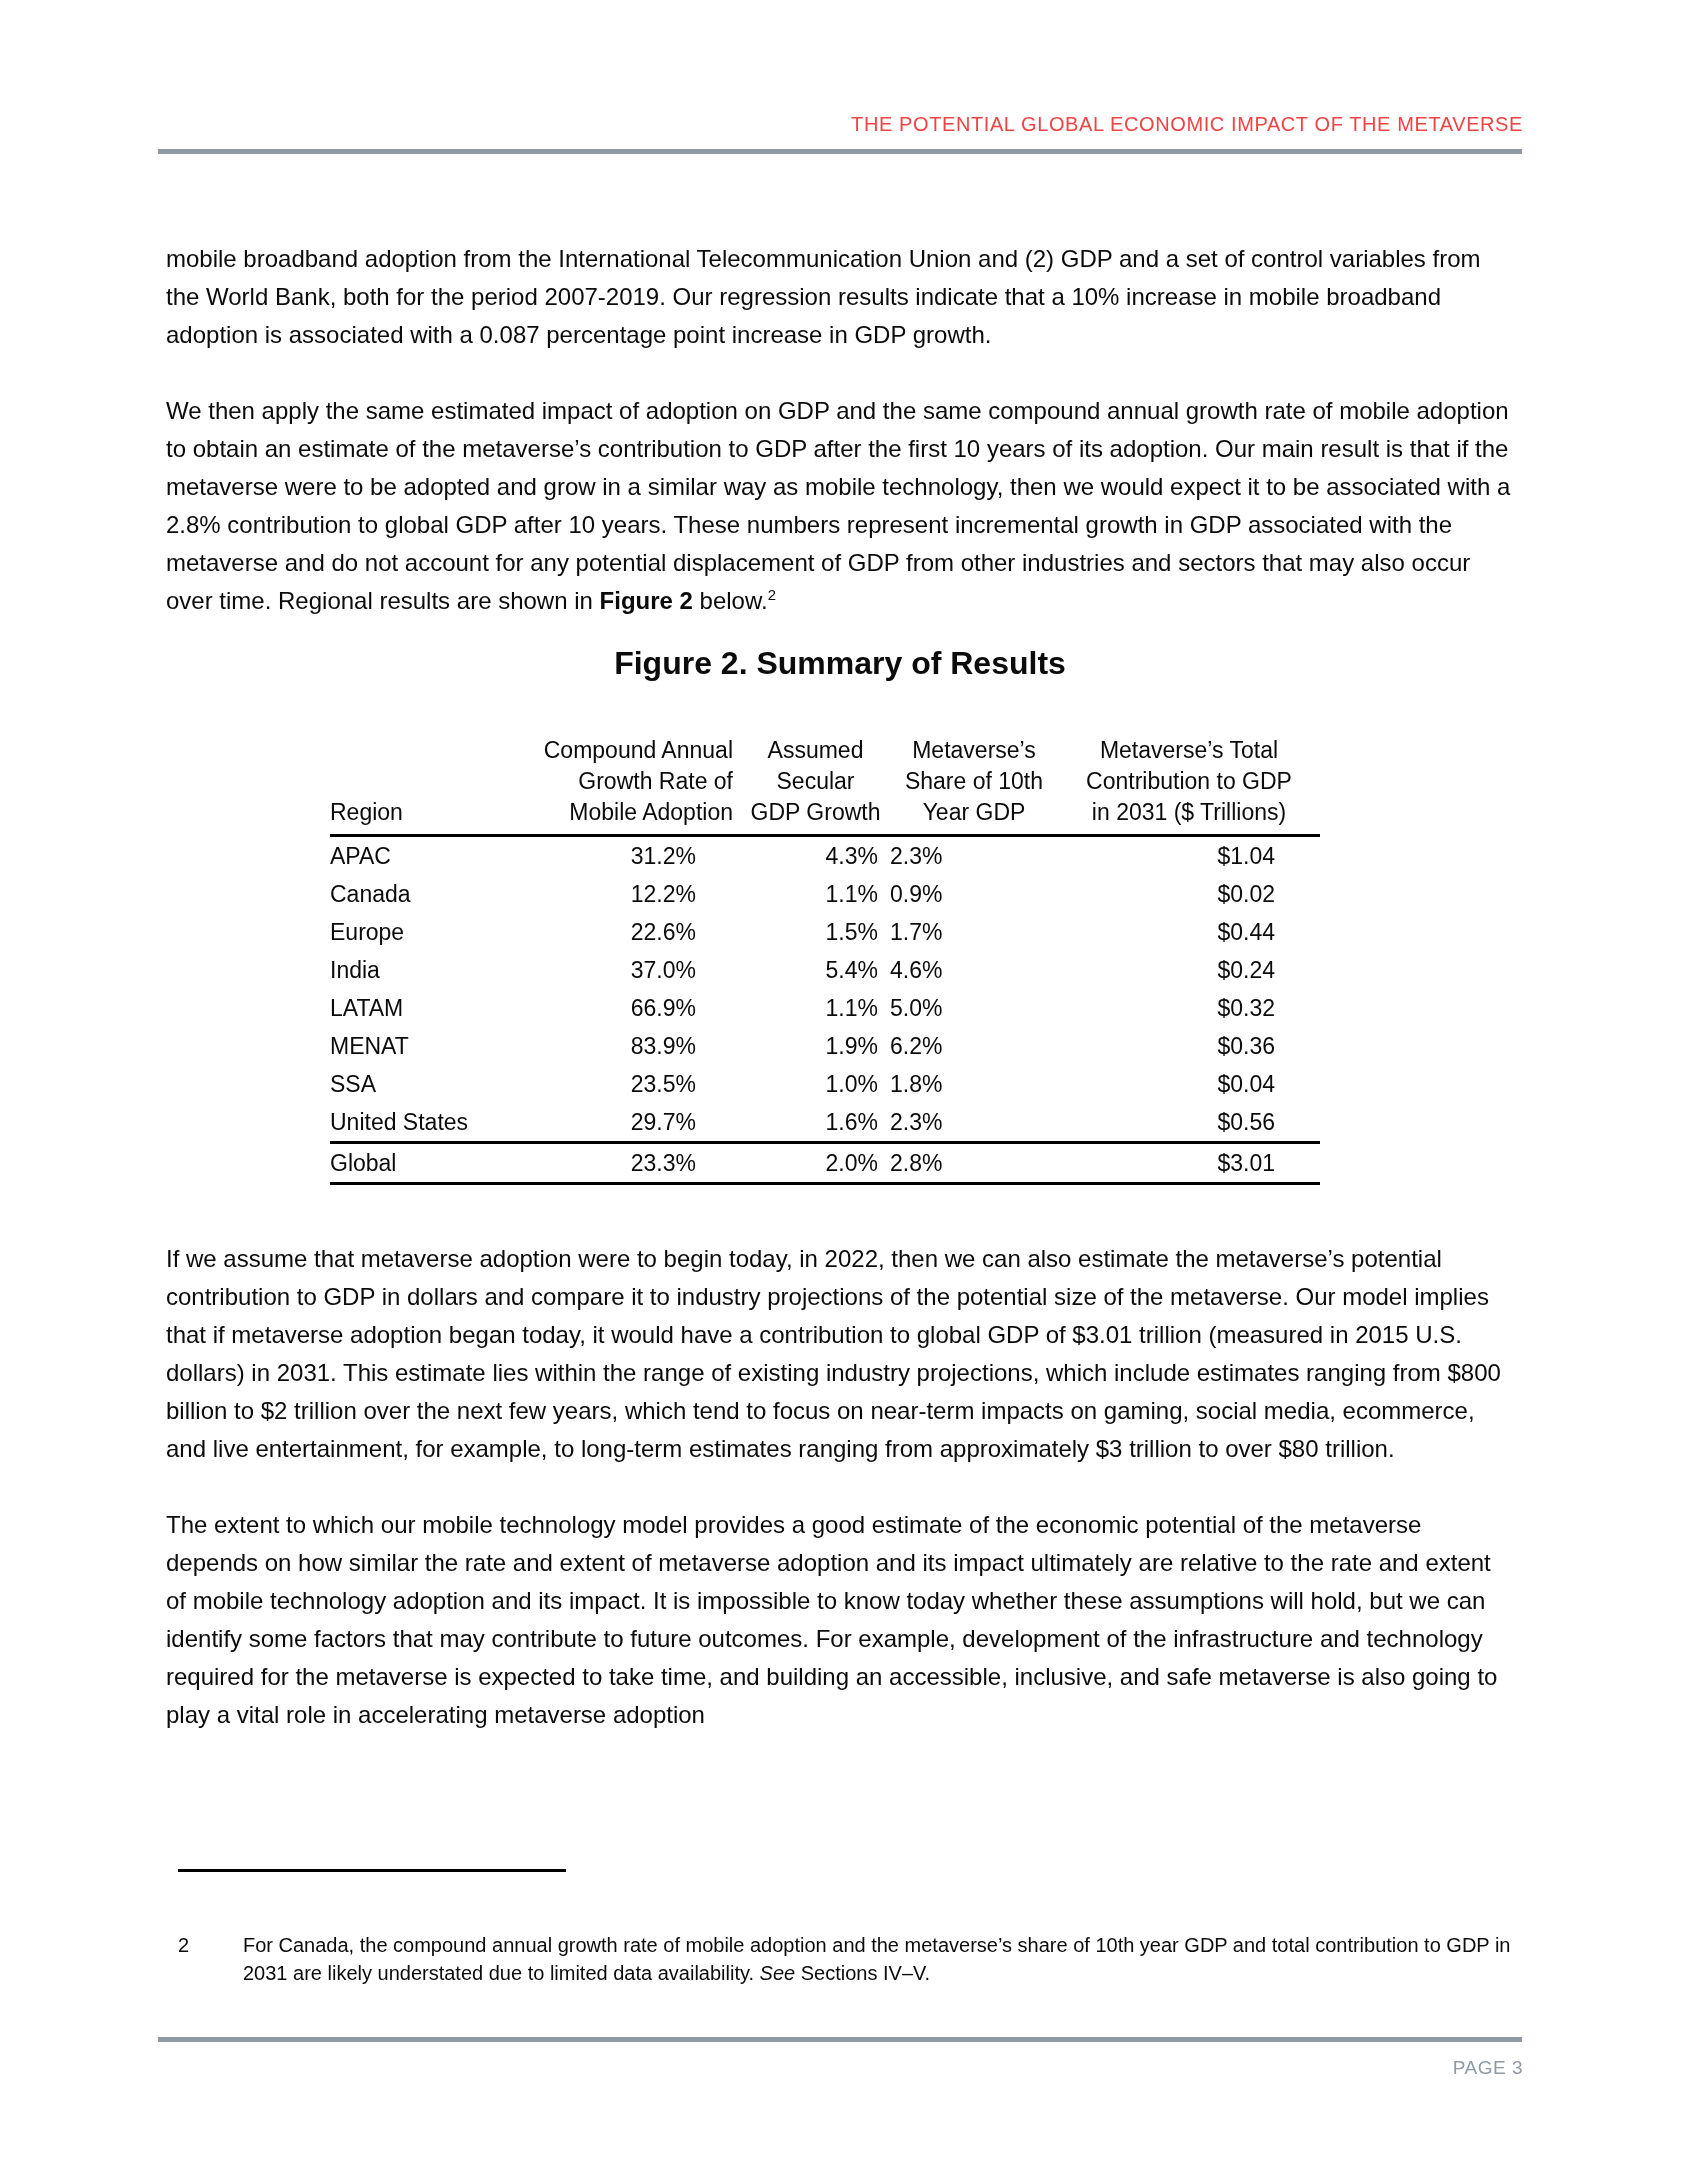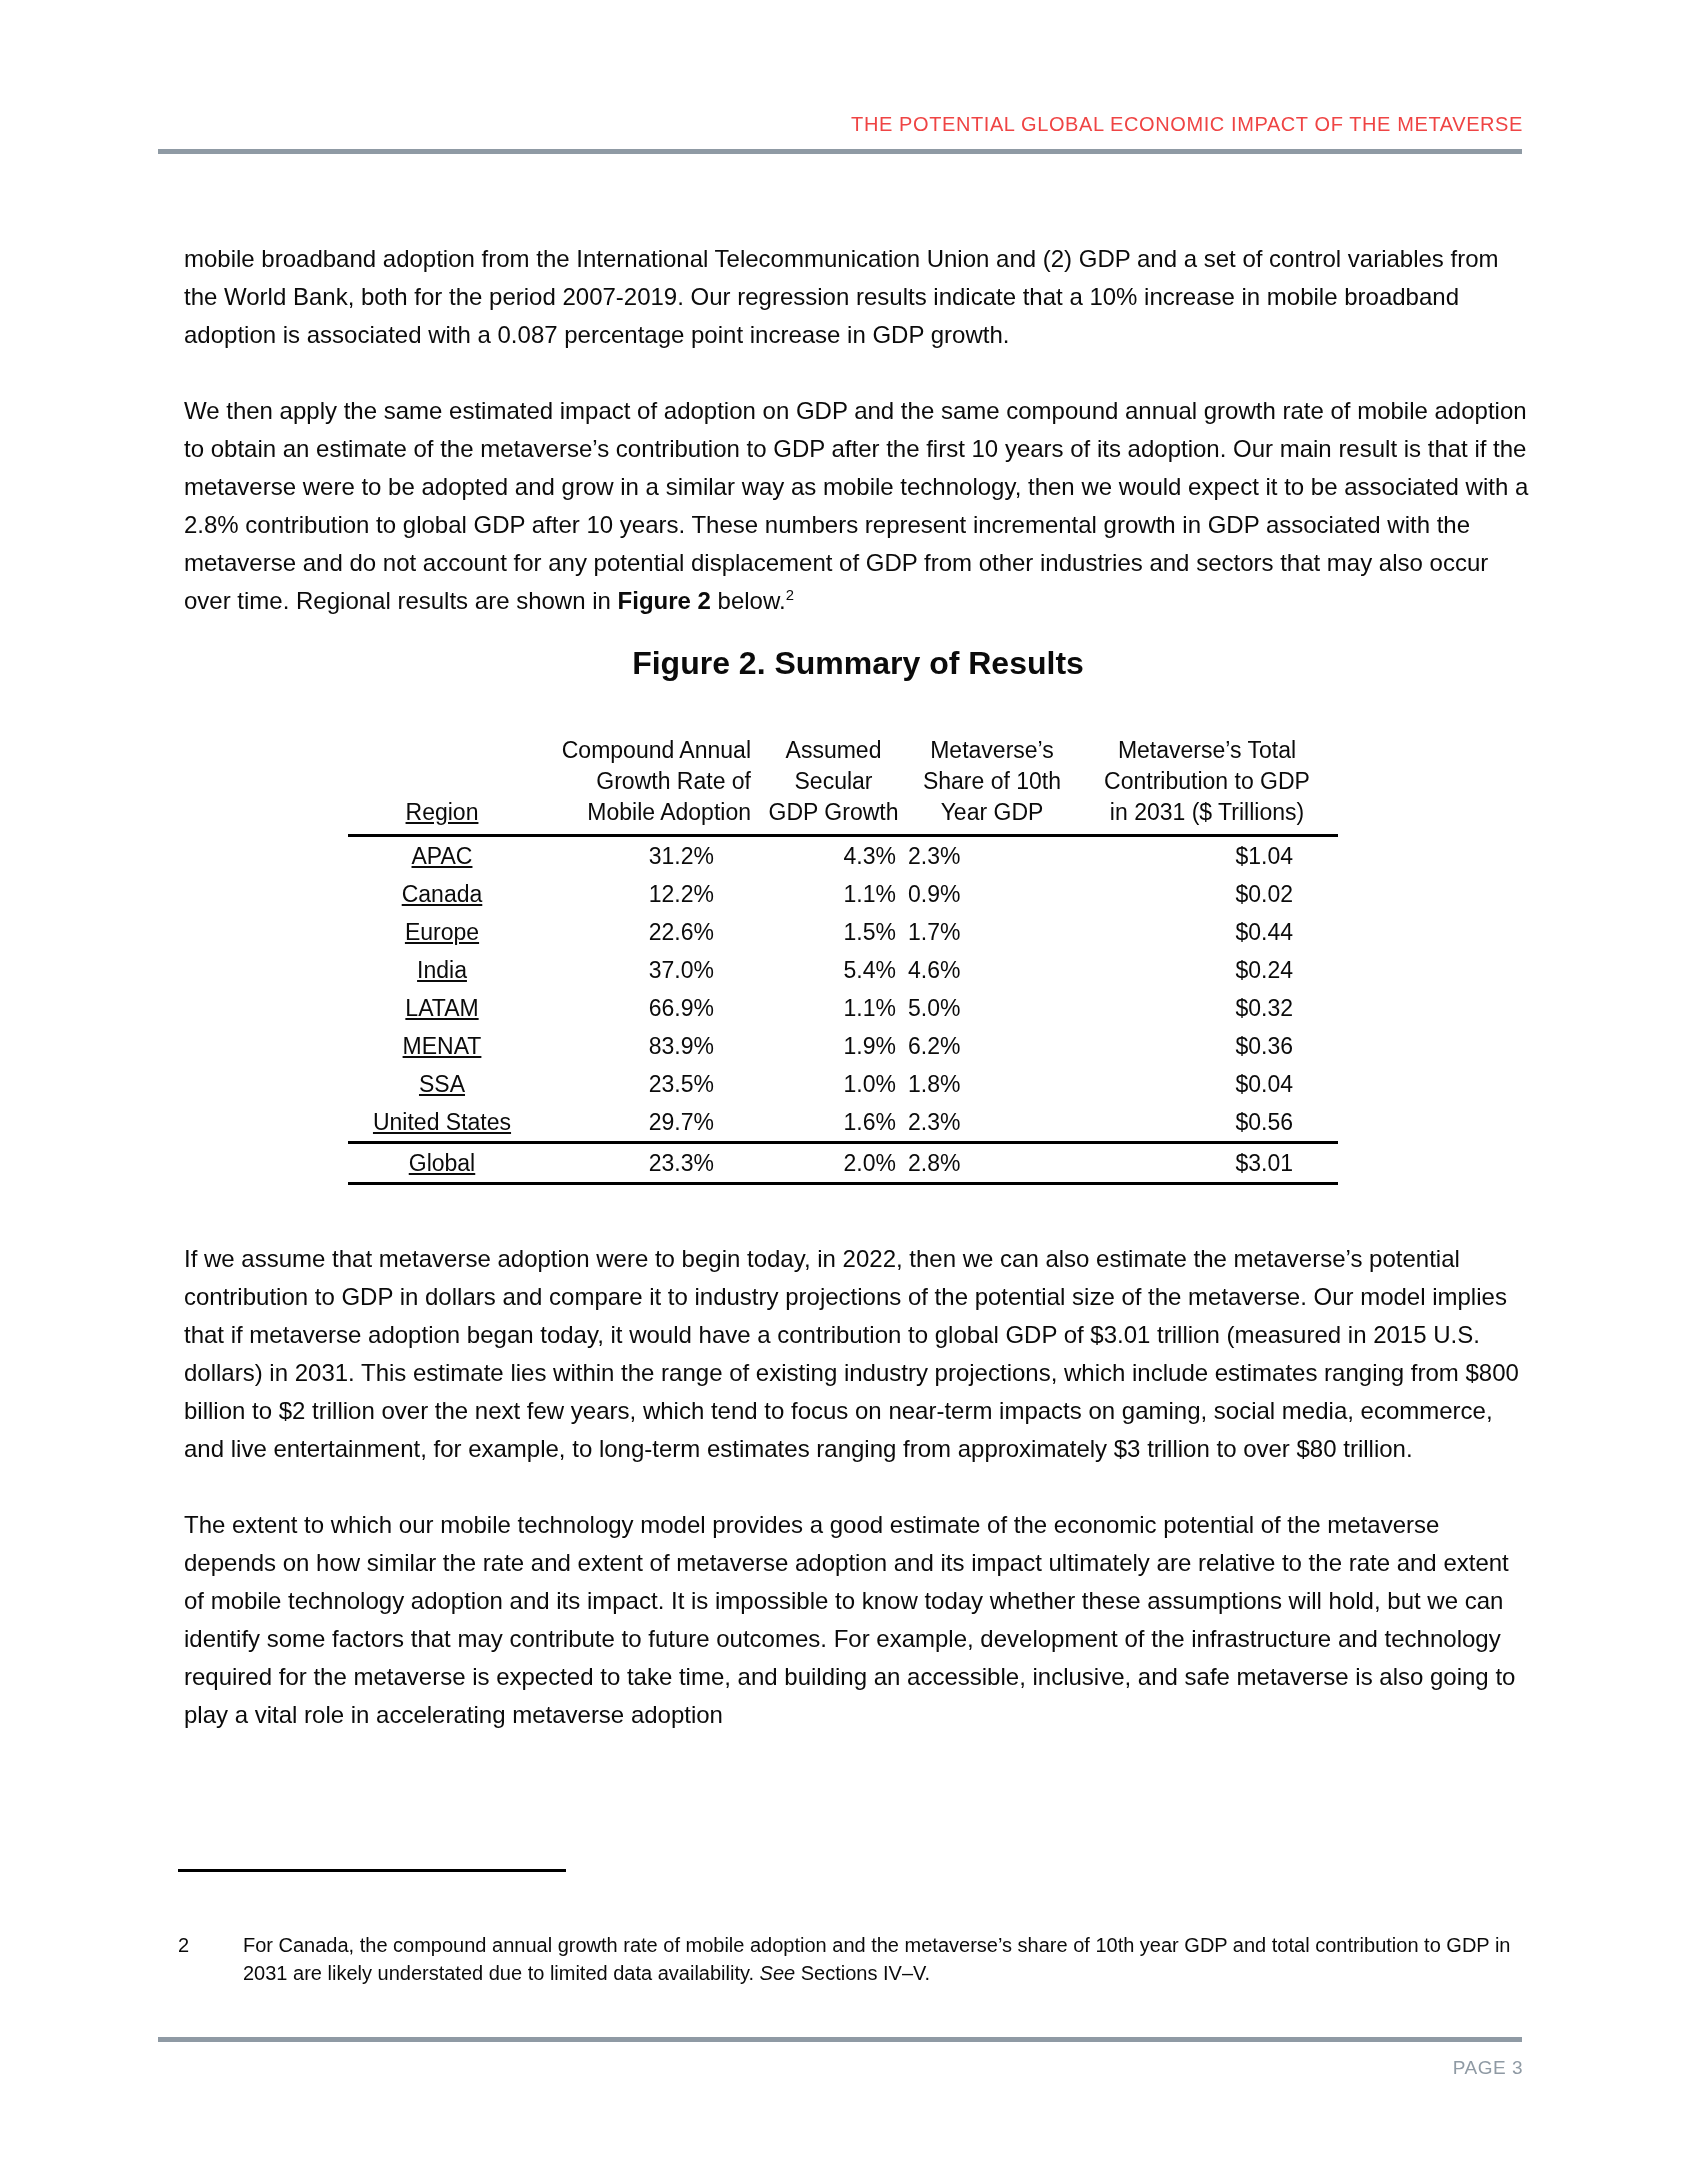--- a/index.html
+++ b/index.html
@@ -31,21 +31,21 @@
     left: 158px;
     width: 1364px;
     height: 5px;
     background: #8f9aa4;
   }
 
   
   .content {
     position: absolute;
     top: 240px;
-    left: 184px;
+    left: 166px;
     width: 1348px;
     font-size: 24px;
     line-height: 38px;
   }
   .content p { margin: 0 0 38px 0; }
   .content sup {
     font-size: 0.62em;
     vertical-align: super;
     line-height: 0;
   }
@@ -69,21 +69,21 @@
   table.results th {
     font-weight: normal;
     vertical-align: bottom;
     white-space: pre-line;
     line-height: 31px;
     padding-top: 30px;
     padding-bottom: 6px;
     border-bottom: 3px solid #000;
   }
   table.results td { height: 37px; vertical-align: middle; }
-  .c-region  { width: 188px; text-align: center; text-decoration: underline; }
+  .c-region  { width: 188px; text-align: left; }
   .c-cagr    { width: 223px; text-align: right; padding-right: 45px; }
   .c-secular { width: 149px; text-align: right; padding-right: 12px; }
   .c-share   { width: 168px; text-align: left; padding-right: 13px; }
   .c-contrib { width: 262px; text-align: right; padding-right: 45px; }
   th.c-cagr    { text-align: right; padding-right: 8px; }
   th.c-secular { text-align: center; padding-right: 0; }
   th.c-share   { text-align: center; padding-right: 0; }
   th.c-contrib { text-align: center; padding-right: 0; }
   tr.total-row td {
     border-top: 3px solid #000;

